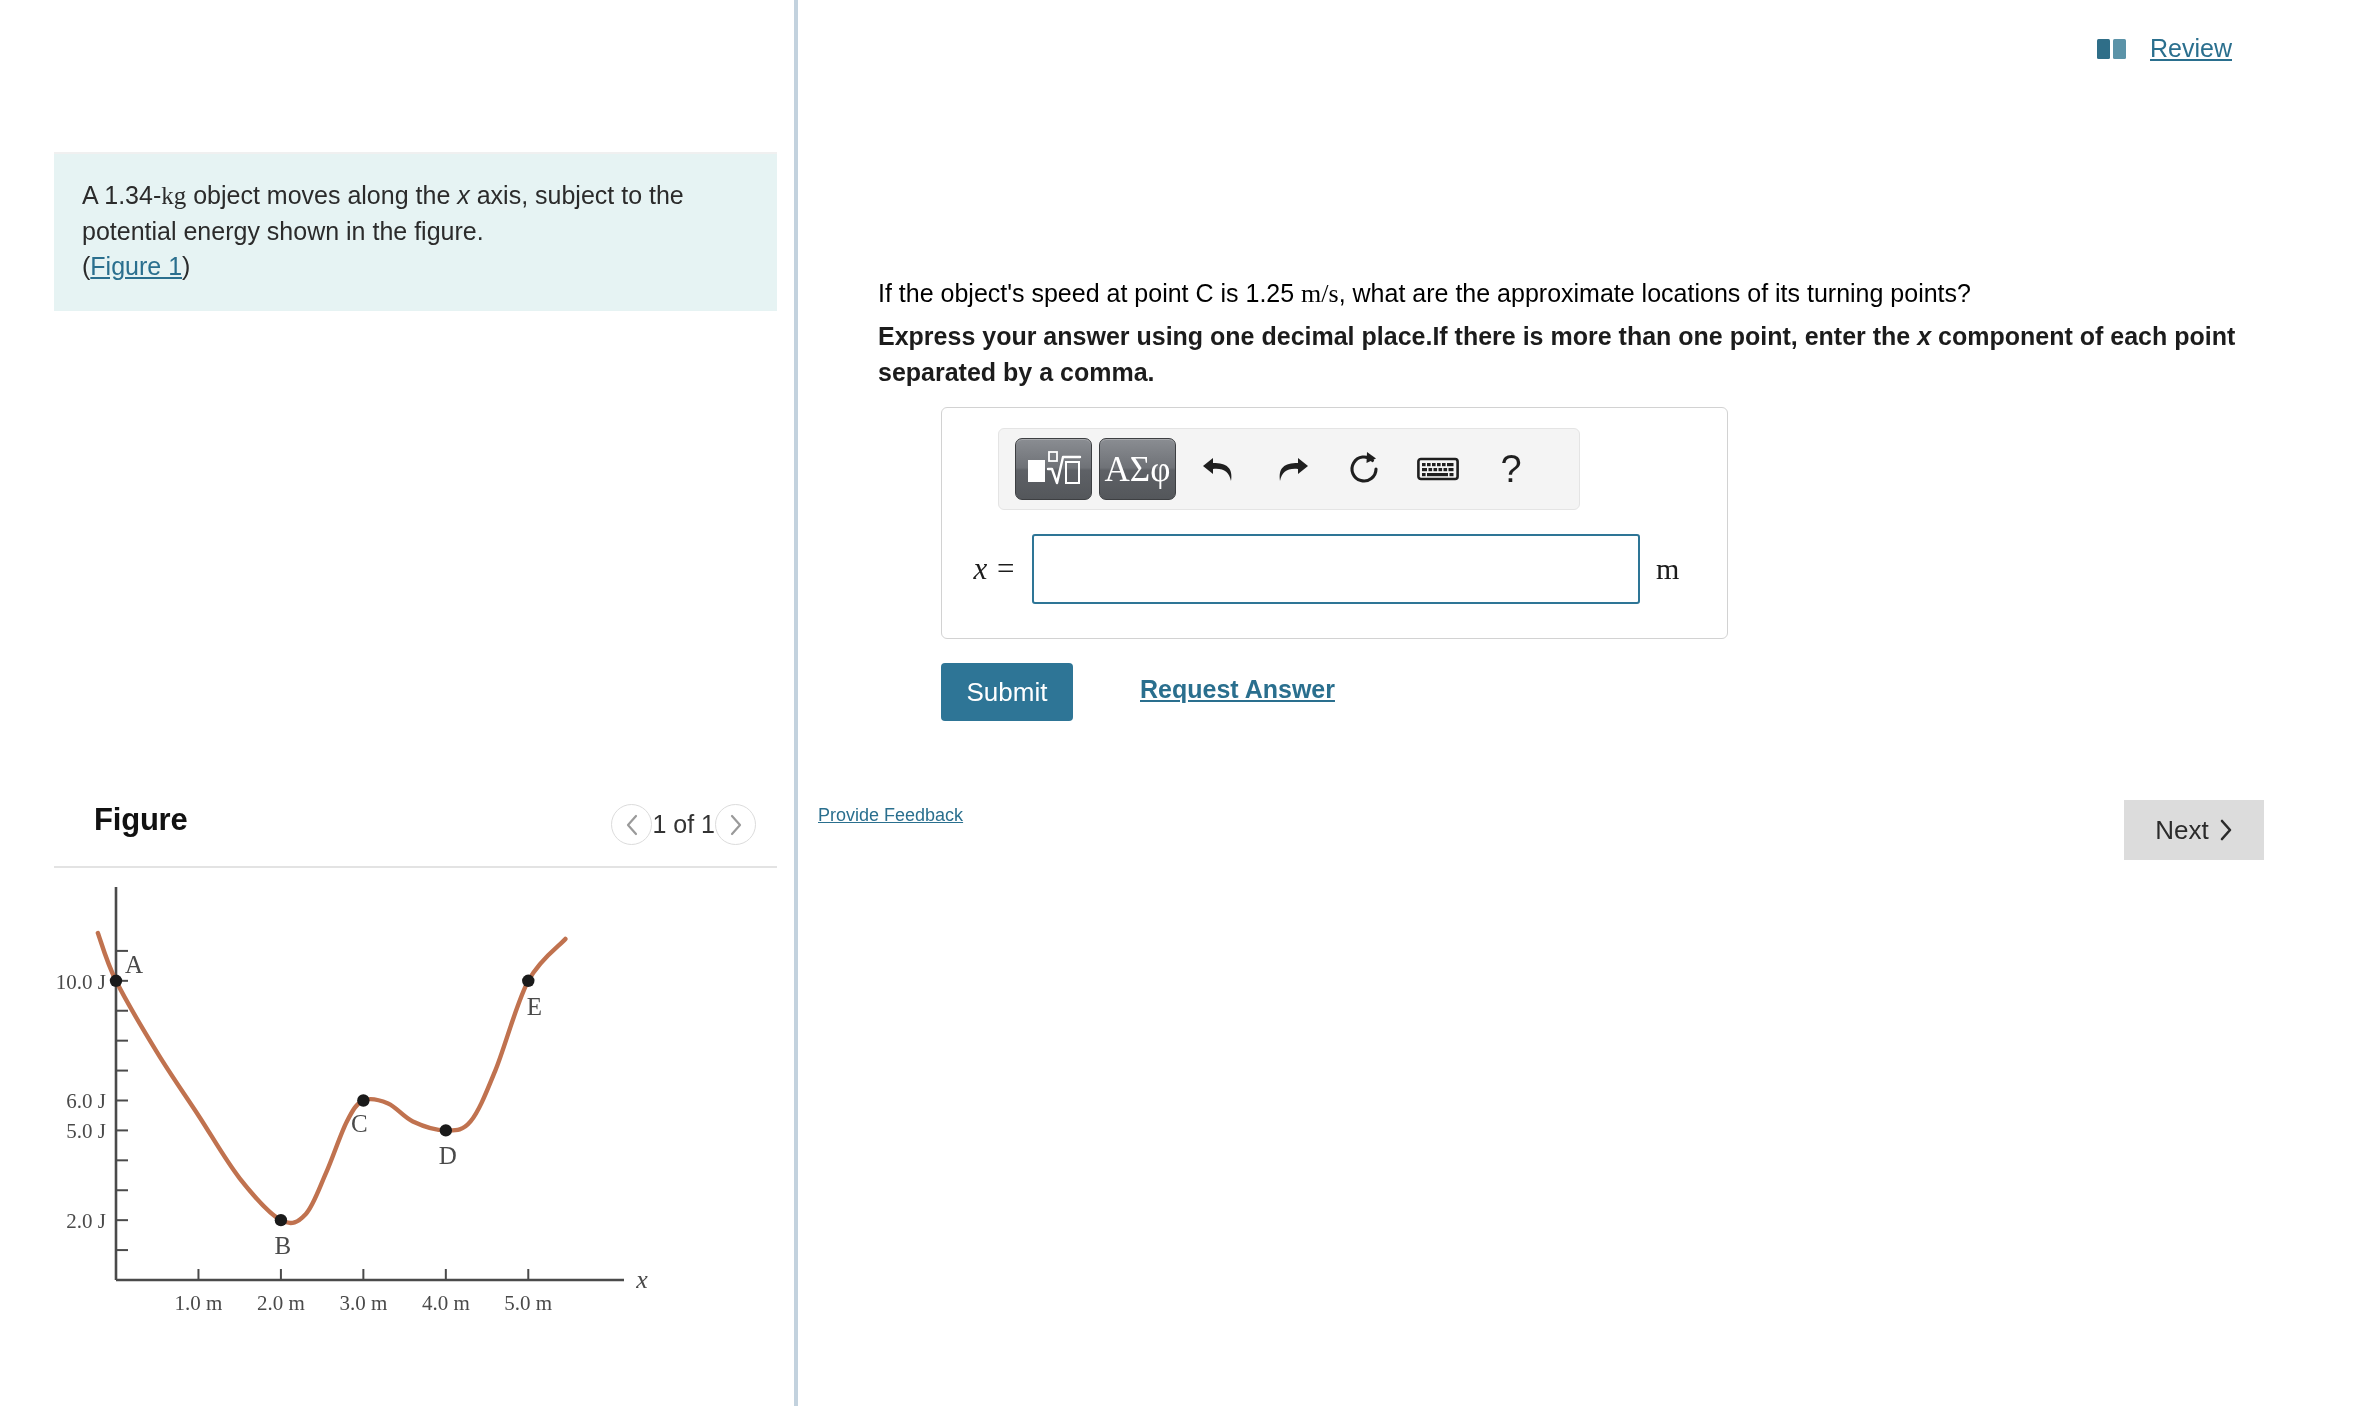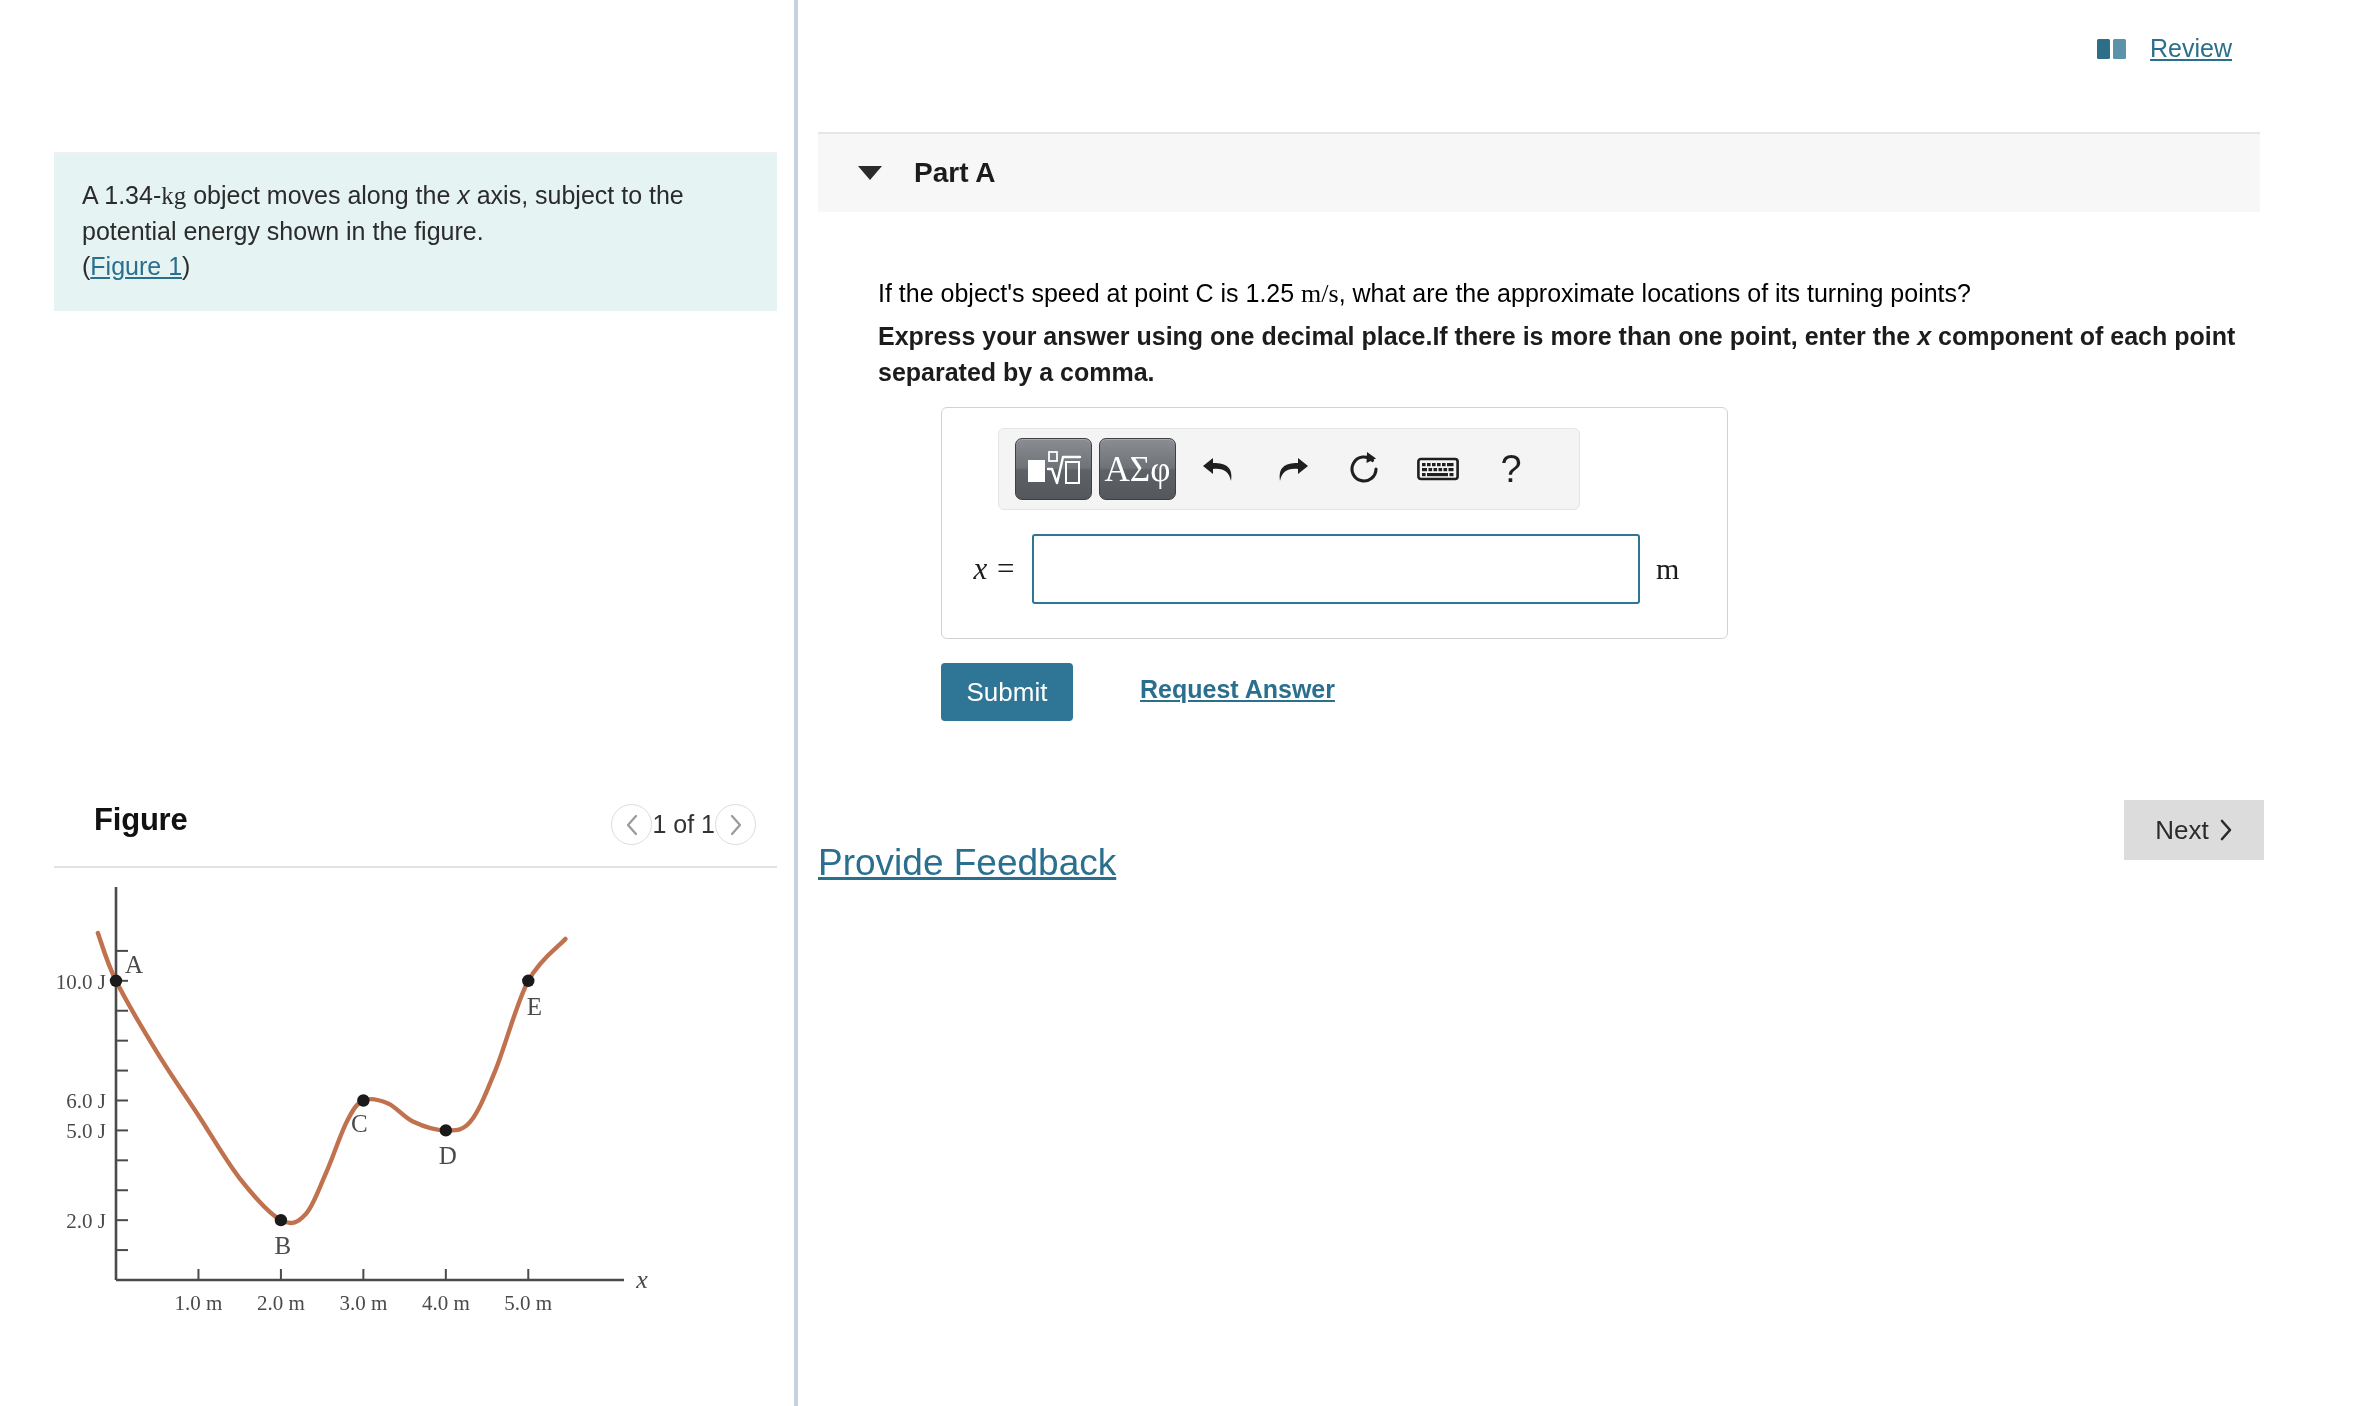--- a/index.html
+++ b/index.html
@@ -173,22 +173,22 @@
     font-family: "Liberation Sans", sans-serif;
     cursor: pointer;
   }
   .request-answer {
     position: absolute; left: 342px; top: 675px;
     font-size: 25px; font-weight: bold; color: #2a6f8e;
     text-decoration: underline; cursor: pointer;
   }
 
   .provide-feedback {
-    position: absolute; left: 20px; top: 842px;
-    font-size: 37px; color: #2a6f8e; text-decoration: underline; cursor: pointer;
+    position: absolute; left: 20px; top: 805px;
+    font-size: 18px; color: #2a6f8e; text-decoration: underline; cursor: pointer;
   }
   .next-btn {
     position: absolute; right: 114px; top: 800px;
     min-width: 140px; height: 60px;
     background: #dcdcdc; border: none; border-radius: 0;
     color: #2b2b2b; font-size: 26px;
     font-family: "Liberation Sans", sans-serif;
     display: flex; align-items: center; justify-content: center; gap: 10px;
     padding: 0 22px; cursor: pointer;
   }
@@ -274,24 +274,20 @@
   <div class="right-pane">
 
     <div class="review-link">
       <svg width="30" height="22" viewBox="0 0 30 22">
         <rect x="0" y="1" width="13" height="20" rx="1.5" fill="#2f6e88"></rect>
         <rect x="16" y="1" width="13" height="20" rx="1.5" fill="#5b93a8"></rect>
       </svg>
       <span class="review-text">Review</span>
     </div>
 
-    <div class="part-header">
-      <div class="caret"></div>
-      <div class="part-label">Part A</div>
-    </div>
 
     <div class="question-text">
       <span>If the object's speed at point C is 1.25 </span><span class="mathunit">m/s</span><span>, what are the approximate locations of its turning points?</span>
     </div>
 
     <div class="instruction-text">
       <span>Express your answer using one decimal place.If there is more than one point, enter the </span><span class="ital">x</span><span> component of each point separated by a comma.</span>
     </div>
 
     <div class="answer-box">

